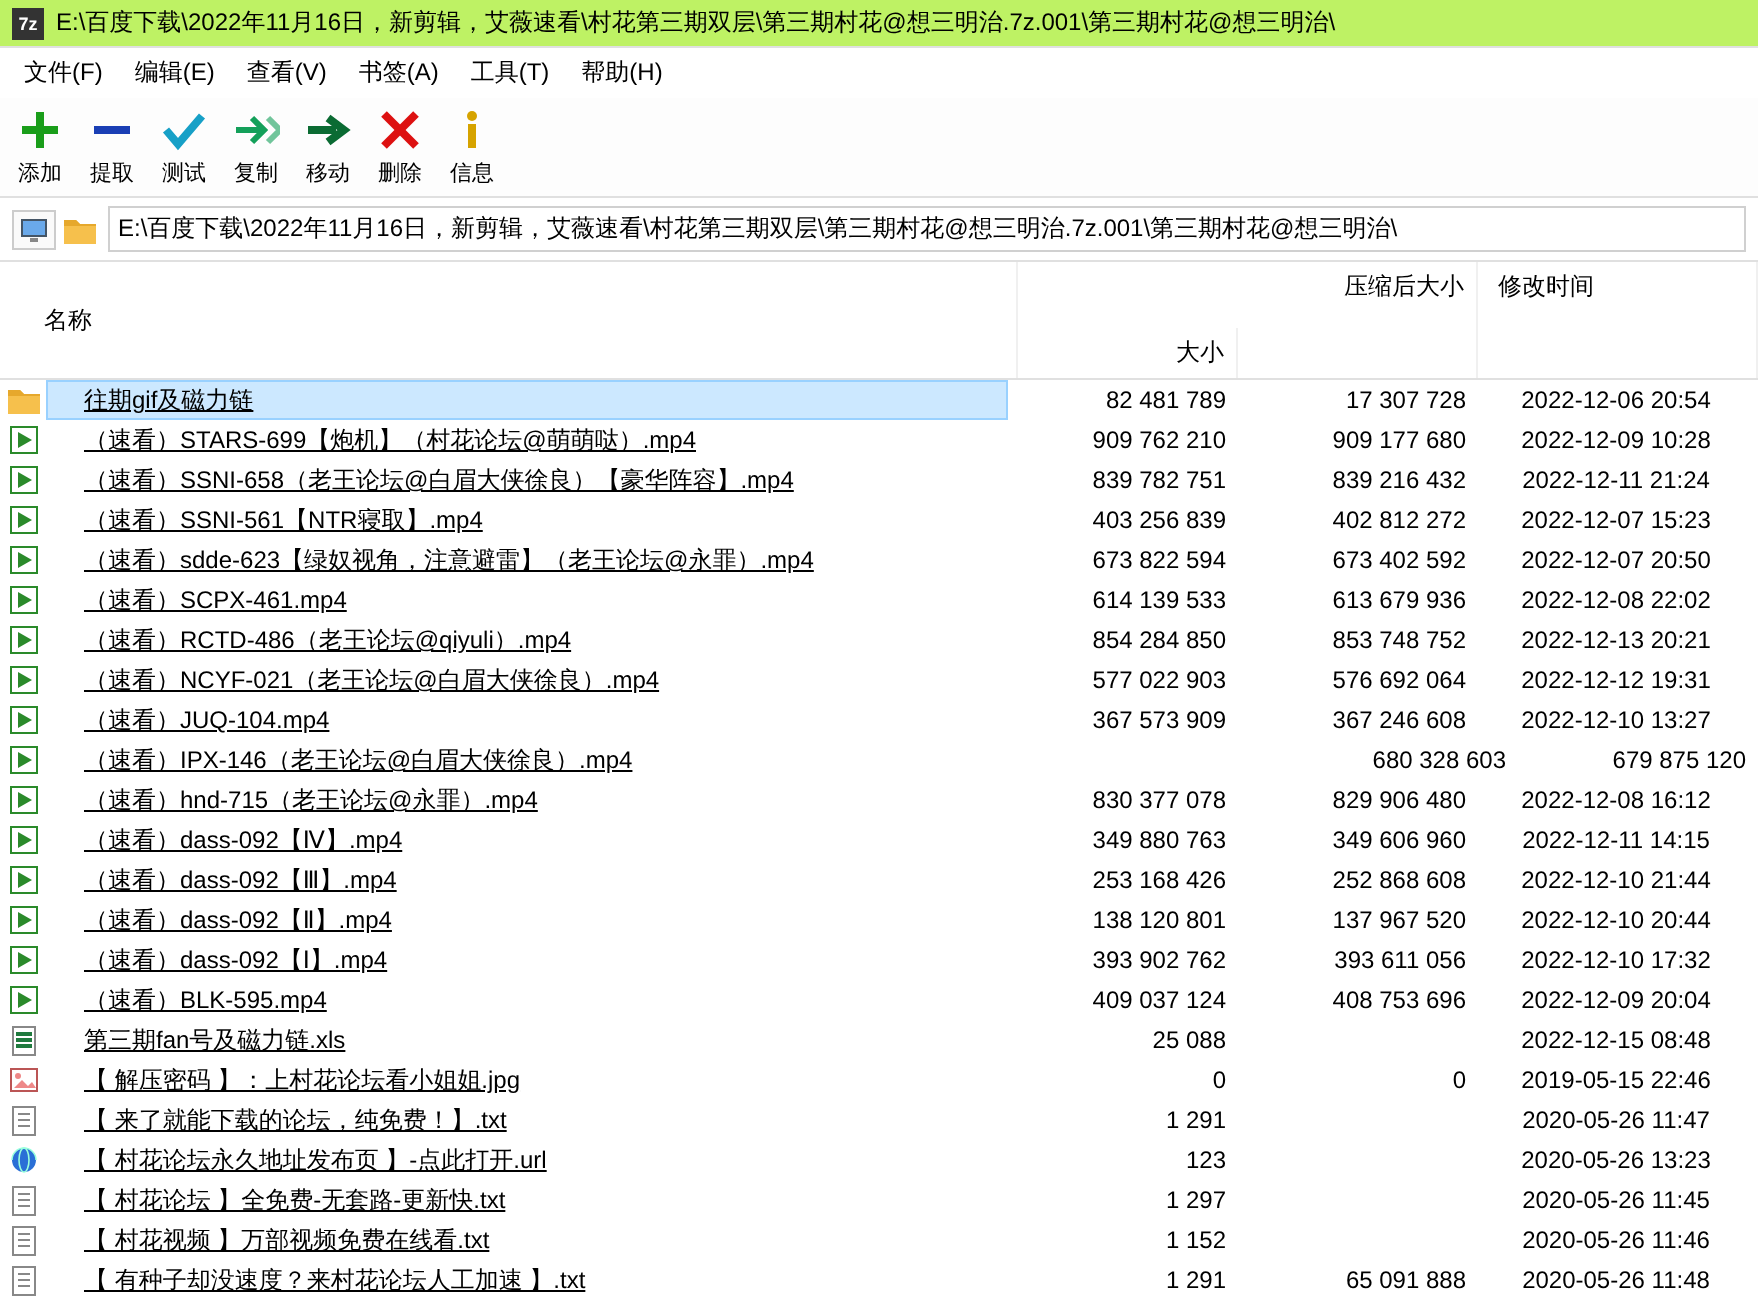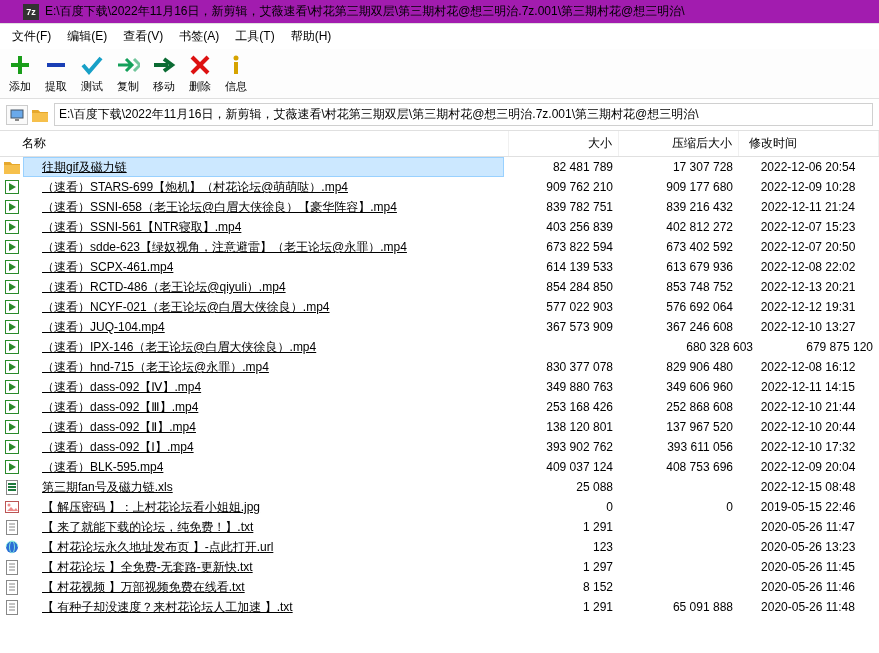--- a/index.html
+++ b/index.html
@@ -1,33 +1,33 @@
 <!DOCTYPE html>
 <html><head>
 <meta charset="utf-8">
 <style>
 * { margin: 0; padding: 0; box-sizing: border-box; font-family: "Segoe UI", "Microsoft YaHei", sans-serif; font-size: 12px; }
 body { background: #fff; color: #000; width: 879px; }
-.title-bar { display: flex; align-items: center; padding: 3px 23px; background: #a21caf; border-bottom: 1px solid #e0e0e0; }
+.title-bar { display: flex; align-items: center; padding: 3px 6px; background: #bef264; border-bottom: 1px solid #e0e0e0; }
 .title-bar .appicon { width: 16px; height: 16px; background: #333; color: #fff; display: flex; align-items: center; justify-content: center; font-size: 9px; font-weight: bold; margin-right: 6px; }
 .title-bar .title { white-space: nowrap; }
 .menu-bar { display: flex; padding: 2px 4px; }
 .menu-bar span { padding: 2px 8px; cursor: default; }
 .toolbar { display: flex; padding: 2px 2px; border-bottom: 1px solid #e0e0e0; background: #fdfdfd; }
 .toolbar .tbtn { display: flex; flex-direction: column; align-items: center; padding: 2px 6px; cursor: default; }
 .toolbar .tbtn svg { width: 24px; height: 24px; }
 .toolbar .tbtn .lbl { font-size: 11px; margin-top: 2px; }
 .pathbar { display: flex; align-items: center; padding: 4px 6px; border-bottom: 1px solid #e0e0e0; }
 .pathbar .updir { width: 22px; height: 20px; display: flex; align-items: center; justify-content: center; border: 1px solid #ccc; margin-right: 4px; background: #fafafa; cursor: default; }
 .pathbar .foldericon { width: 16px; height: 14px; margin-right: 6px; }
 .pathbar .path { flex: 1; white-space: nowrap; border: 1px solid #d0d0d0; padding: 2px 4px; background: #fff; }
 .headers { display: flex; border-bottom: 1px solid #e0e0e0; background: #fff; user-select: none; }
 .headers .hcol { padding: 4px 6px; border-right: 1px solid #f0f0f0; cursor: default; white-space: nowrap; position: relative; }
 .col-name { flex: 1; text-align: left; display: flex; align-items: center; margin-left: 16px; }
-.col-size { width: 110px; text-align: right; }
+.col-size { width: 110px; text-align: right; margin-top: 33px; }
 .col-packed { width: 120px; text-align: right; }
 .col-mtime { width: 140px; text-align: left; padding-left: 10px !important; }
 .list { }
 .row { display: flex; align-items: center; padding: 1px 6px 1px 4px; line-height: 18px; white-space: nowrap; }
 .row.sel .name { background: #cce8ff; outline: 1px solid #99d1ff; }
 .row .icon { width: 16px; height: 16px; margin-right: 4px; flex-shrink: 0; display: flex; align-items: center; justify-content: center; }
 .row .name { flex: 1; overflow: hidden; text-overflow: ellipsis; padding: 0 18px; text-decoration: underline; }
 .row .size { width: 110px; text-align: right; }
 .row .packed { width: 120px; text-align: right; }
 .row .mtime { width: 140px; text-align: center; padding-left: 10px; }
@@ -385,21 +385,21 @@
     <div class="row">
       <span class="icon">
         <svg width="12" height="15" viewBox="0 0 12 15">
           <rect x="0.5" y="0.5" width="11" height="14" fill="#fff" stroke="#888"></rect>
           <line x1="3" y1="4" x2="9" y2="4" stroke="#888"></line>
           <line x1="3" y1="7" x2="9" y2="7" stroke="#888"></line>
           <line x1="3" y1="10" x2="9" y2="10" stroke="#888"></line>
         </svg>
       </span>
       <span class="name">【 村花视频 】万部视频免费在线看.txt</span>
-      <span class="size">8 152</span>
+      <span class="size">1 152</span>
       <span class="packed"></span>
       <span class="mtime">2020-05-26 11:46</span>
     </div>
     <div class="row">
       <span class="icon">
         <svg width="12" height="15" viewBox="0 0 12 15">
           <rect x="0.5" y="0.5" width="11" height="14" fill="#fff" stroke="#888"></rect>
           <line x1="3" y1="4" x2="9" y2="4" stroke="#888"></line>
           <line x1="3" y1="7" x2="9" y2="7" stroke="#888"></line>
           <line x1="3" y1="10" x2="9" y2="10" stroke="#888"></line>

